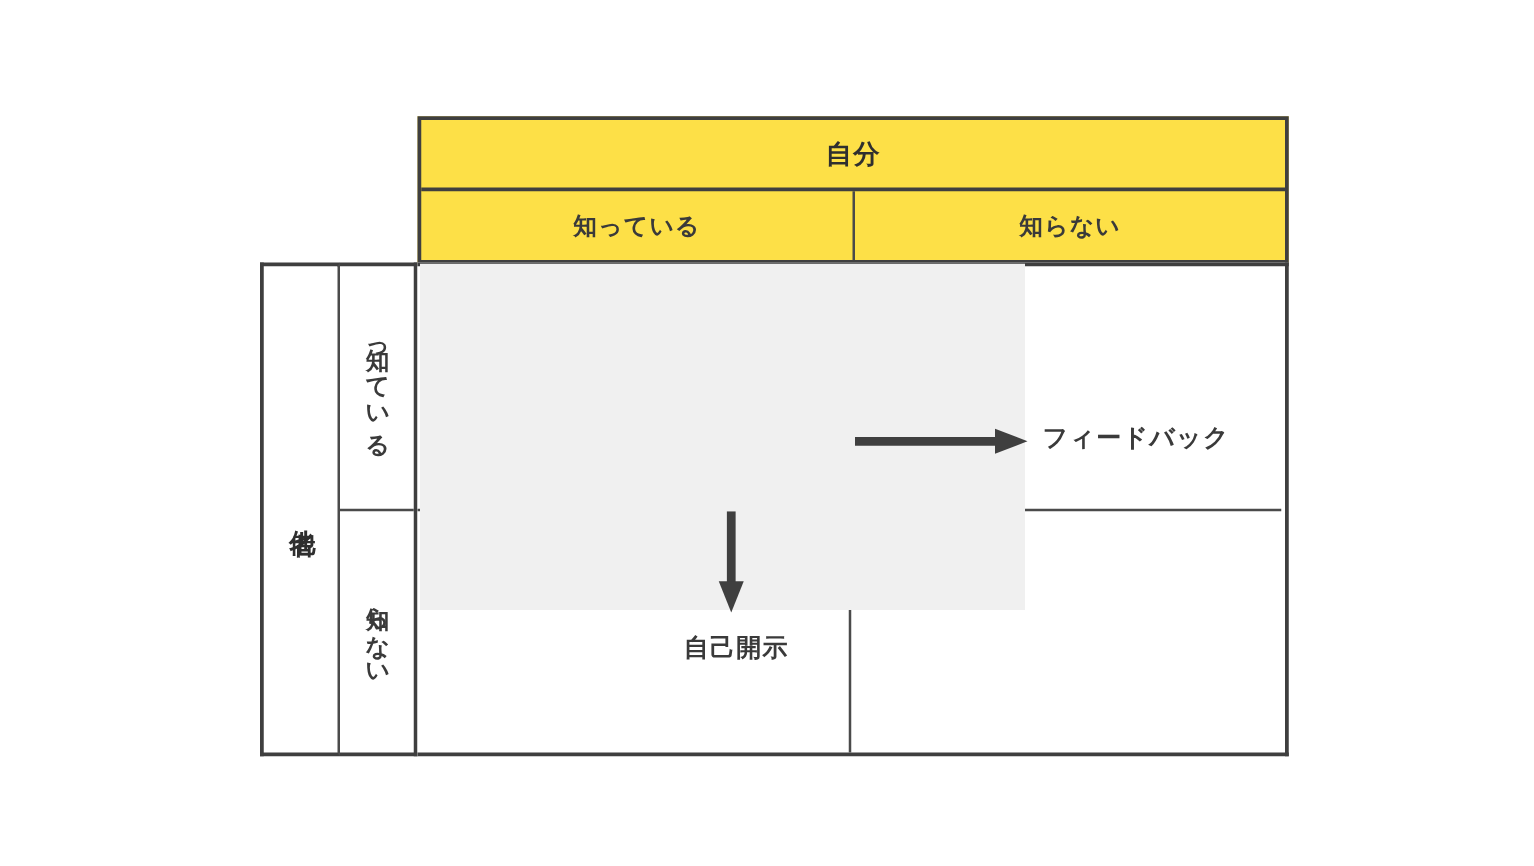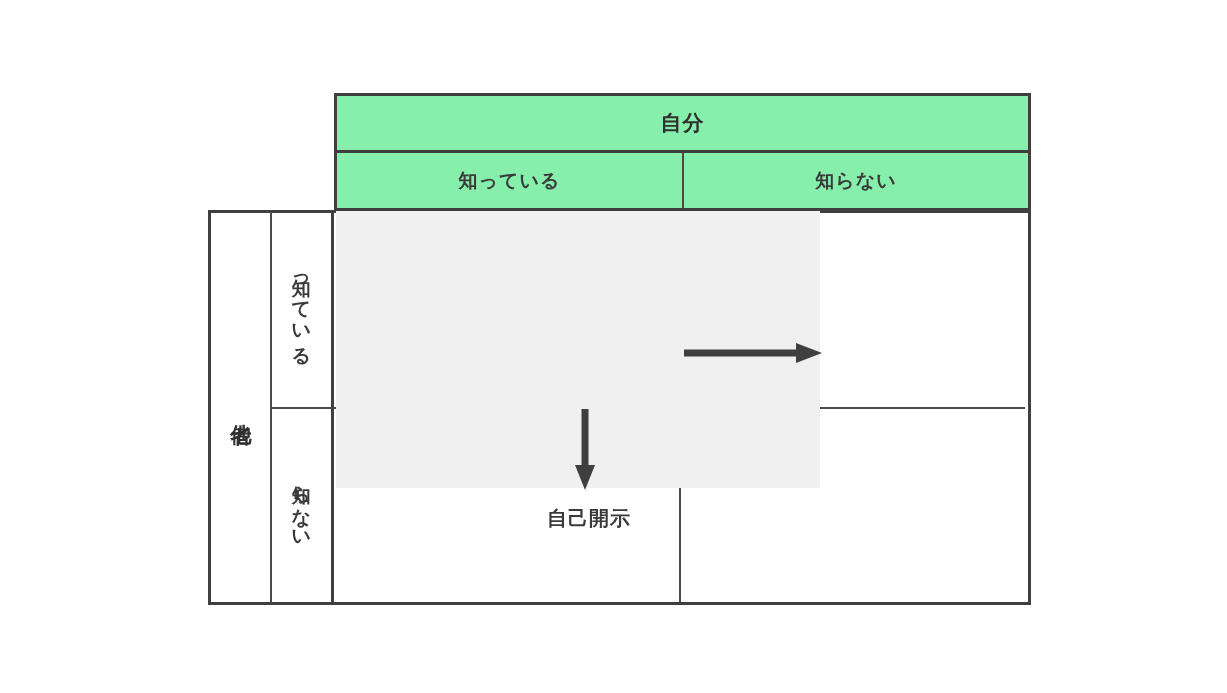--- a/index.html
+++ b/index.html
@@ -27,21 +27,21 @@
 
   
   #header-block {
     position: absolute;
     left: 334px;
     top: 93px;
     width: 697px;
     height: 118px;
     box-sizing: border-box;
     border: 3px solid #3f3f3f;
-    background: #86efac;
+    background: #fde047;
   }
   #header-self-row {
     position: absolute;
     left: 0; top: 0;
     width: 100%;
     height: 57px;
     display: flex;
     align-items: center;
     justify-content: center;
     box-sizing: border-box;
@@ -263,20 +263,21 @@
       <span></span>
     </div>
   </div>
 
   <div id="shade-main"></div>
 
   <svg id="feedback-arrow" viewBox="0 0 140 22">
     <line x1="0" y1="11" x2="118" y2="11" stroke="#3f3f3f" stroke-width="7"></line>
     <polygon points="112,1 138,11 112,21" fill="#3f3f3f"></polygon>
   </svg>
+  <span id="feedback-label">フィードバック</span>
 
   <svg id="disclosure-arrow" viewBox="0 0 22 82">
     <line x1="11" y1="0" x2="11" y2="62" stroke="#3f3f3f" stroke-width="7"></line>
     <polygon points="1,56 21,56 11,81" fill="#3f3f3f"></polygon>
   </svg>
   <span id="disclosure-label">自己開示</span>
 
 </div>
 
 </body></html>

